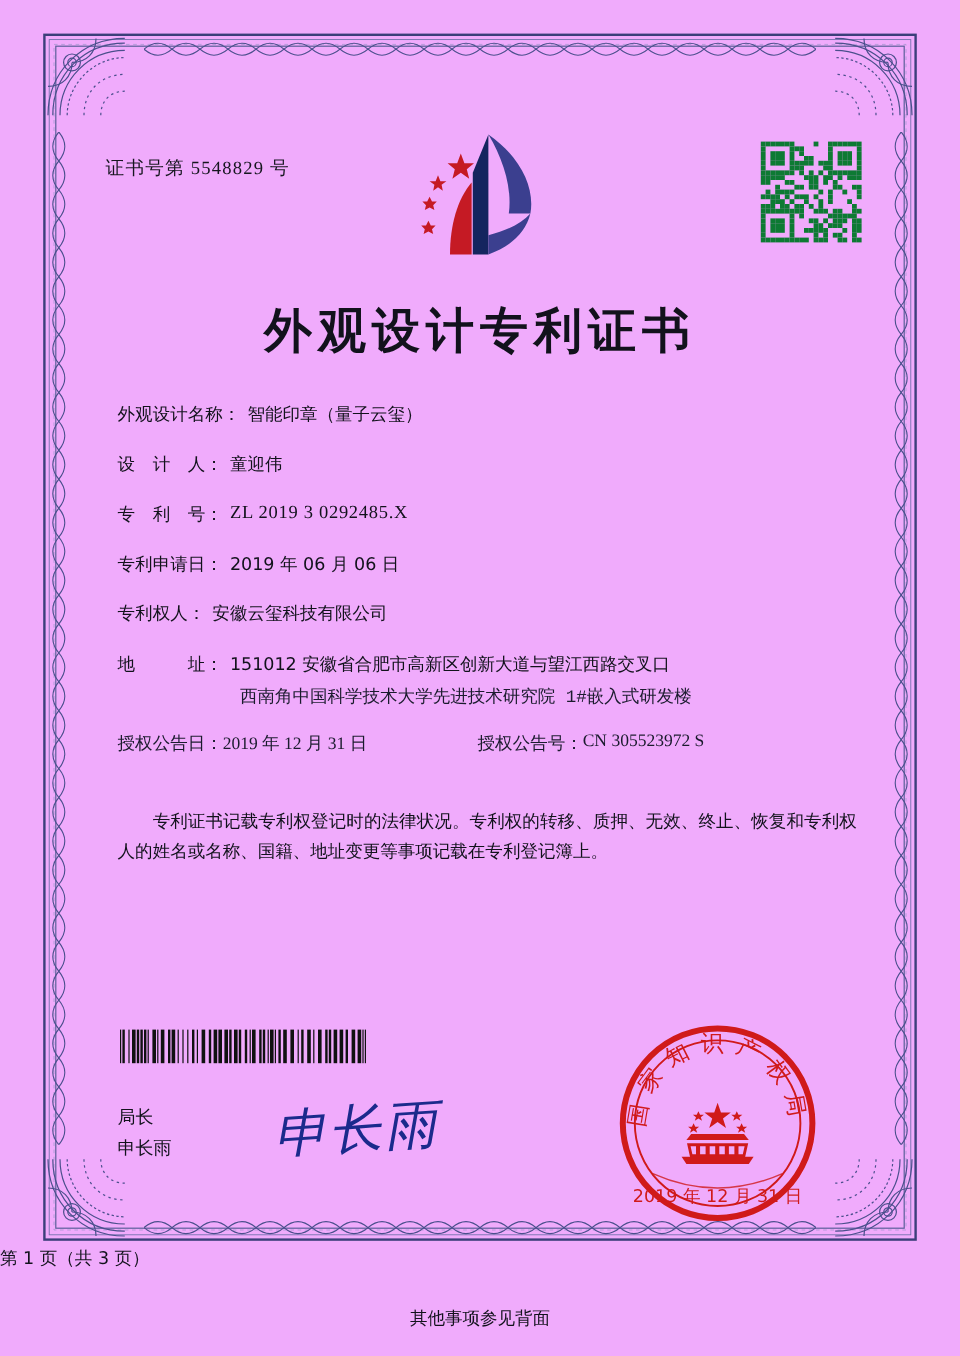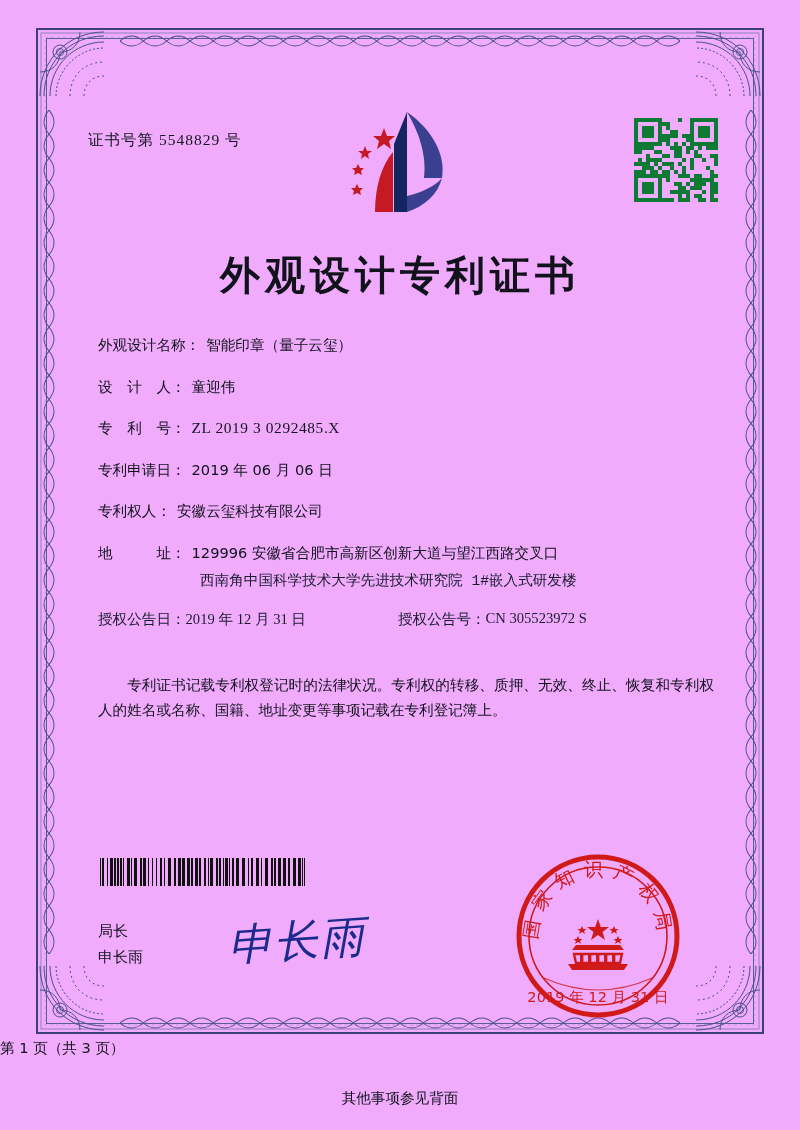--- a/index.html
+++ b/index.html
@@ -868,21 +868,21 @@
       <span class="val">2019 年 06 月 06 日</span>
     </div>
 
     <div class="field">
       <span class="lbl">专利权人：</span>
       <span class="val">安徽云玺科技有限公司</span>
     </div>
 
     <div class="field">
       <span class="lbl">地　　　址：</span>
-      <span class="val">129996 安徽省合肥市高新区创新大道与望江西路交叉口</span>
+      <span class="val">151012 安徽省合肥市高新区创新大道与望江西路交叉口</span>
     </div>
     <div class="addr-second">西南角中国科学技术大学先进技术研究院 1#嵌入式研发楼</div>
 
     <div class="grant-row">
       <div class="left">
         <span class="lbl">授权公告日：</span>
         <span class="val">2019 年 12 月 31 日</span>
       </div>
       <div class="right">
         <span class="lbl">授权公告号：</span>

